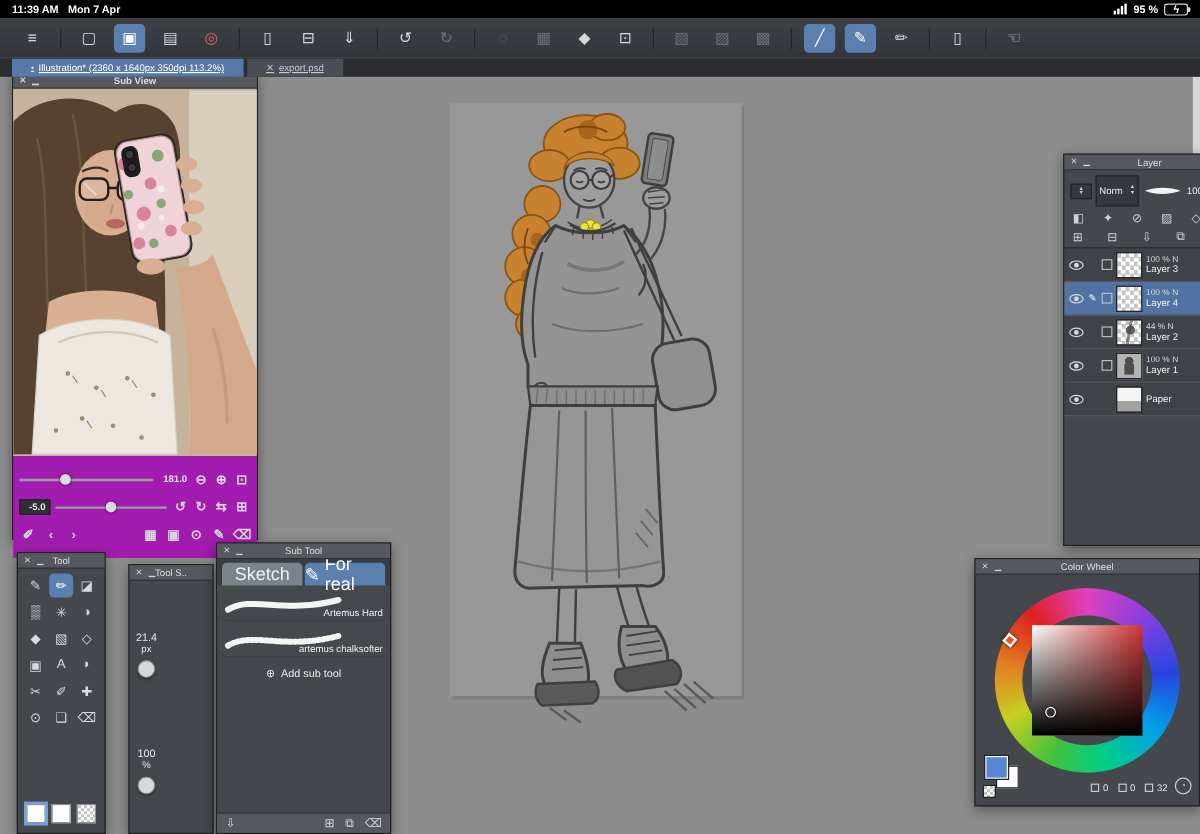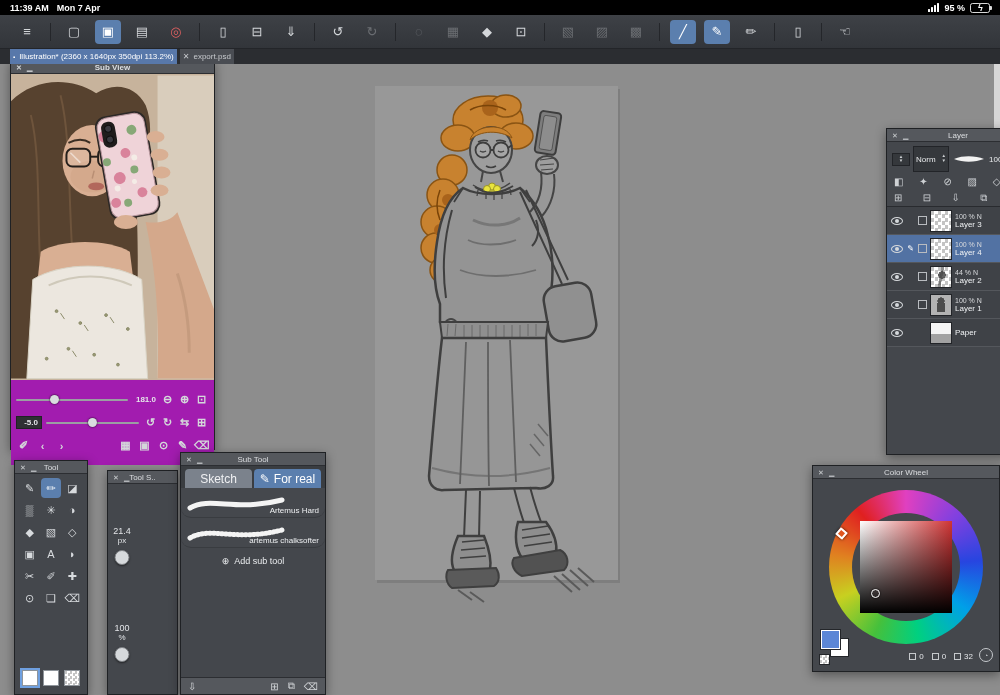--- a/index.html
+++ b/index.html
@@ -29,21 +29,21 @@
     display:flex; align-items:center; padding:0 10px; z-index:20; }
   .tbicon { width:26px; height:24px; display:flex; align-items:center; justify-content:center;
     font-size:13px; color:#d4d7da; border-radius:4px; margin:0 4px; }
   .tbicon.active { background:#5b7fae; color:#fff; }
   .tbicon.dim { opacity:.32; }
   .tbicon.red { color:#e06060; }
   .tbicon.divider { width:1px; height:18px; background:#24262a; border-radius:0; margin:0 6px; padding:0; }
   
   .tabbar { position:absolute; top:49px; left:0; right:0; height:15px; background:#2b2d31;
     display:flex; align-items:stretch; padding-left:10px; gap:3px; z-index:20; }
-  .tab { display:flex; align-items:center; gap:4px; padding:0 3px; font-size:8px; white-space:nowrap; }
+  .tab { display:flex; align-items:center; gap:4px; padding:0 16px; font-size:8px; white-space:nowrap;text-decoration:underline; }
   .tab.active { background:#5878aa; color:#fff; }
   .tab.inactive { background:#4a4d53; color:#c6c9cd; }
   .tab .ticon { font-size:6px; }
   
   .panel { position:absolute; background:#44474c; border:1px solid #1f2124;
     box-shadow:0 3px 10px rgba(0,0,0,.4); z-index:10; }
   .phead { height:13px; background:#55585d; display:flex; align-items:center;
     font-size:8px; color:#dcdee1; position:relative; border-bottom:1px solid #2c2e32; }
   .pctl { font-size:7px; margin-left:5px; color:#ced1d4; line-height:1; }
   .ptitle { position:absolute; left:0; right:0; text-align:center; pointer-events:none; }
@@ -83,21 +83,21 @@
   .ts-num { font-size:9px; }
   .ts-track { width:3px; flex:1; background:#2a2c30; margin-top:5px; position:relative; border-radius:2px; }
   .ts-track.op { width:7px; background-image:repeating-conic-gradient(#e8e8e8 0% 25%, #9a9a9a 25% 50%);
     background-size:5px 5px; }
   .ts-handle { position:absolute; left:50%; transform:translateX(-50%); width:15px; height:15px;
     border-radius:50%; background:#d6d9dc; border:1px solid #7e8185; box-shadow:0 1px 2px rgba(0,0,0,.5); }
   
   .subtool { left:180px; top:452px; width:146px; height:243px; }
   .st-tabs { display:flex; gap:2px; padding:3px 4px 0; background:#3a3d41; height:22px; }
   .st-tab { flex:1; display:flex; align-items:center; justify-content:center; gap:4px;
-    font-size:12px; border-radius:4px 4px 0 0; }
+    font-size:15px; border-radius:4px 4px 0 0; }
   .st-tab.inactive { background:#7b828c; color:#f0f1f3; }
   .st-tab.active { background:#5b7fae; color:#fff; }
   .st-list { background:#45484d; }
   .st-item { height:30px; position:relative; border-bottom:1px solid #393c40;
     display:flex; align-items:flex-end; justify-content:flex-end; padding:2px 6px;
     font-size:8px; color:#edeff1;border-radius:10px; }
   .st-item .st-stroke { position:absolute; left:5px; top:3px; }
   .st-item.selected { background:#73849e; }
   .st-item.selected .st-name { background:rgba(38,41,46,.85); padding:0 3px; border-radius:2px; color:#fff; }
   .st-item.ulle path { stroke-width:8; }

